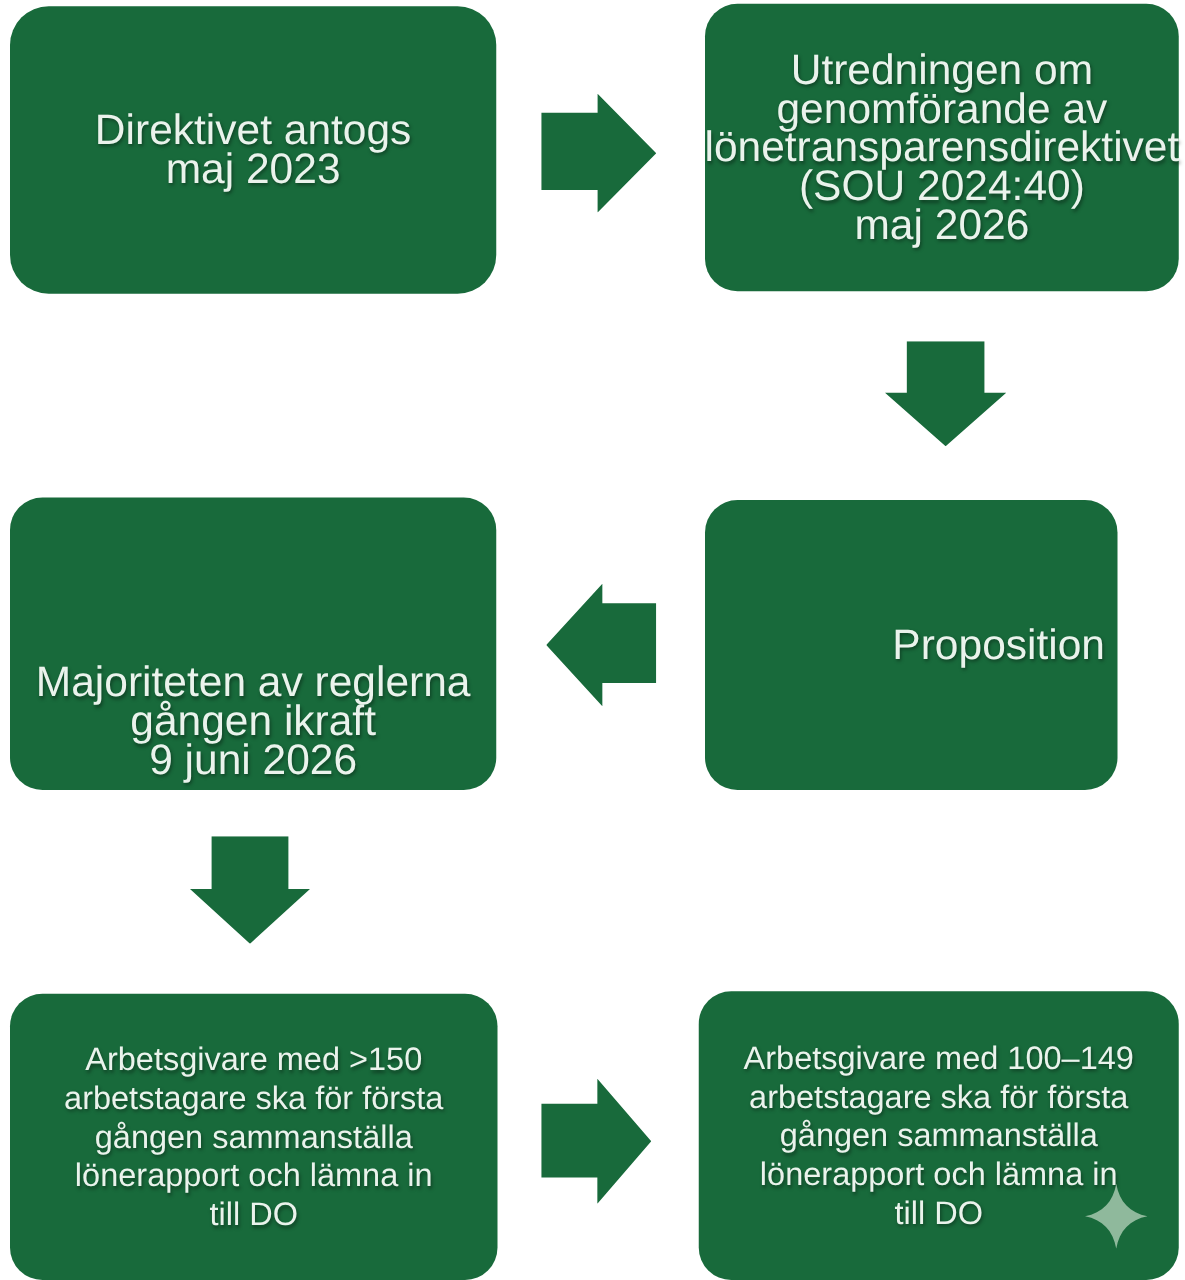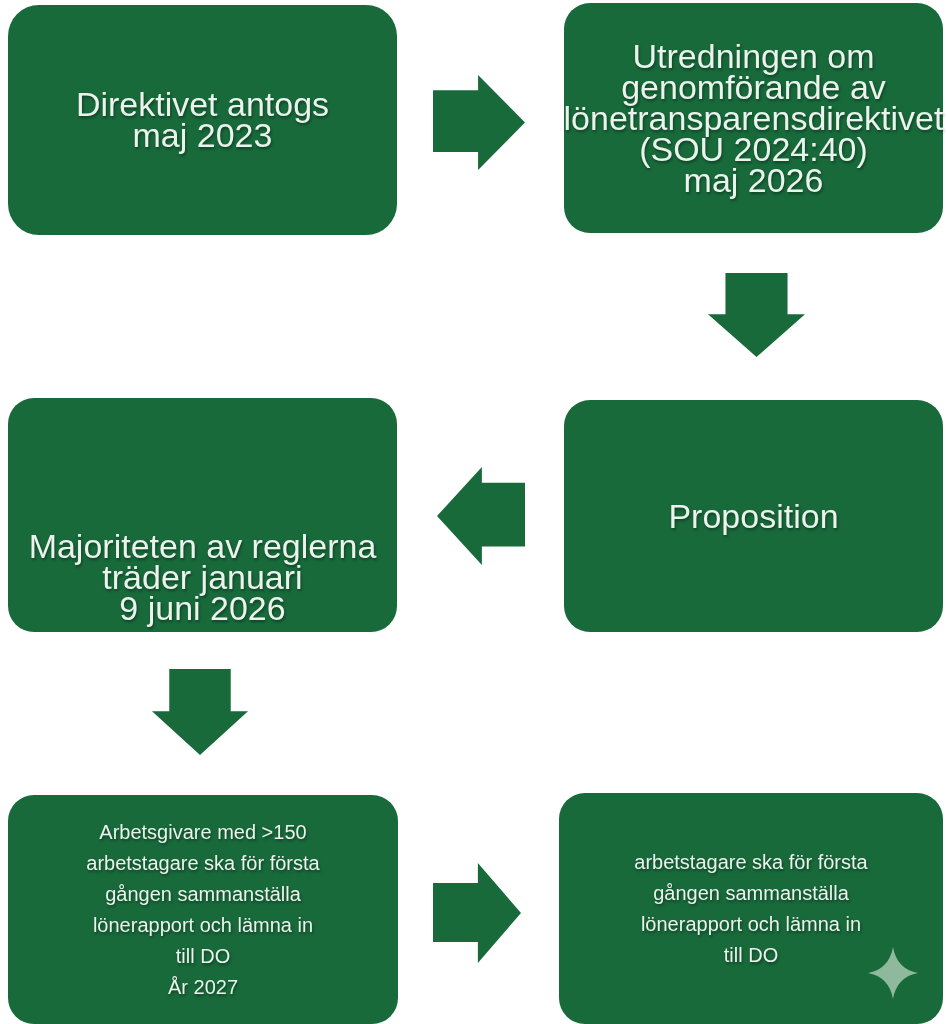--- a/index.html
+++ b/index.html
@@ -28,21 +28,21 @@
     padding: 8px 10px;
   }
   .box-lines {
     text-align: center;
     color: var(--text-light, #eaf3ec);
     font-size: 34px;
     line-height: 31px;
     text-shadow: 1px 2px 3px rgba(0,0,0,0.40);
   }
   .box.small-text .box-lines {
-    font-size: 20px;
+    font-size: 26px;
     line-height: 31px;
   }
   .line {
     white-space: nowrap;
   }
   .line.bold {
     font-weight: normal;
   }
   .arrow {
     position: absolute;
@@ -93,62 +93,62 @@
 
   <div class="arrow" style="left:708px; top:273px; width:97px; height:84px;">
     <svg viewBox="0 0 100 100" preserveAspectRatio="none">
       <polygon points="18,0 82,0 82,49 100,49 50,100 0,49 18,49" fill="currentColor"></polygon>
     </svg>
   </div>
 
   <div class="box" style="left:8px; top:398px; width:389px; height:234px;align-items:flex-end;">
     <div class="box-lines">
       <div class="line">Majoriteten av reglerna</div>
-      <div class="line">träder januari</div>
+      <div class="line">gången ikraft</div>
       <div class="line bold">9 juni 2026</div>
     </div>
   </div>
 
   <div class="arrow" style="left:437px; top:467px; width:88px; height:98px;">
     <svg viewBox="0 0 100 100" preserveAspectRatio="none">
       <polygon points="100,16 51,16 51,0 0,50 51,100 51,81 100,81" fill="currentColor"></polygon>
     </svg>
   </div>
 
-  <div class="box" style="left:564px; top:400px; width:379px; height:232px;">
+  <div class="box" style="left:564px; top:400px; width:330px; height:232px;justify-content:flex-end;">
     <div class="box-lines">
       <div class="line">Proposition</div>
     </div>
   </div>
 
   <div class="arrow" style="left:152px; top:669px; width:96px; height:86px;">
     <svg viewBox="0 0 100 100" preserveAspectRatio="none">
       <polygon points="18,0 82,0 82,49 100,49 50,100 0,49 18,49" fill="currentColor"></polygon>
     </svg>
   </div>
 
   <div class="box small-text" style="left:8px; top:795px; width:390px; height:229px;">
     <div class="box-lines">
       <div class="line">Arbetsgivare med &gt;150</div>
       <div class="line">arbetstagare ska för första</div>
       <div class="line">gången sammanställa</div>
       <div class="line">lönerapport och lämna in</div>
       <div class="line">till DO</div>
-      <div class="line bold">År 2027</div>
     </div>
   </div>
 
   <div class="arrow" style="left:433px; top:863px; width:88px; height:100px;">
     <svg viewBox="0 0 100 100" preserveAspectRatio="none">
       <polygon points="0,20 51,20 51,0 100,50 51,100 51,79 0,79" fill="currentColor"></polygon>
     </svg>
   </div>
 
   <div class="box small-text" style="left:559px; top:793px; width:384px; height:231px;">
     <div class="box-lines">
+      <div class="line">Arbetsgivare med 100–149</div>
       <div class="line">arbetstagare ska för första</div>
       <div class="line">gången sammanställa</div>
       <div class="line">lönerapport och lämna in</div>
       <div class="line">till DO</div>
     </div>
   </div>
 
   <div class="sparkle" style="left:868px; top:947px; width:50px; height:52px;">
     <svg viewBox="0 0 50 50" preserveAspectRatio="none">
       <path d="M25 0 C27.5 14 36 22.5 50 25 C36 27.5 27.5 36 25 50 C22.5 36 14 27.5 0 25 C14 22.5 22.5 14 25 0 Z" fill="currentColor"></path>

